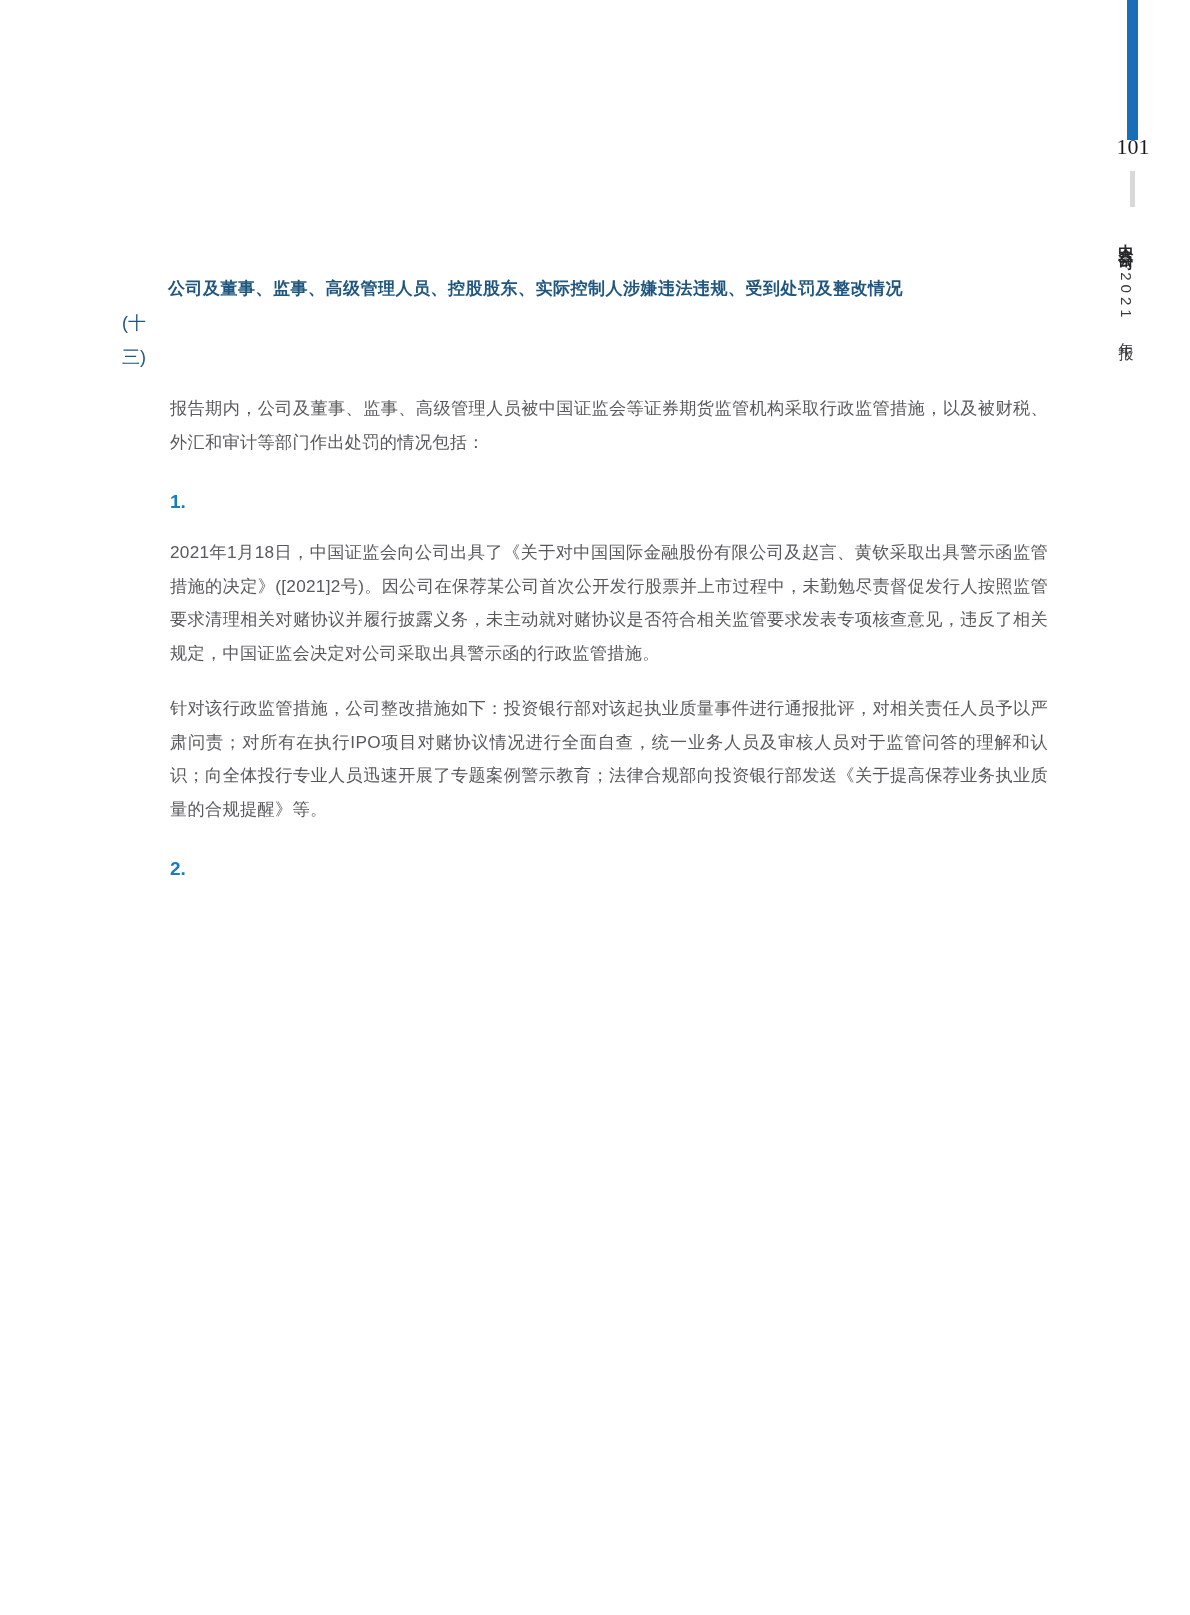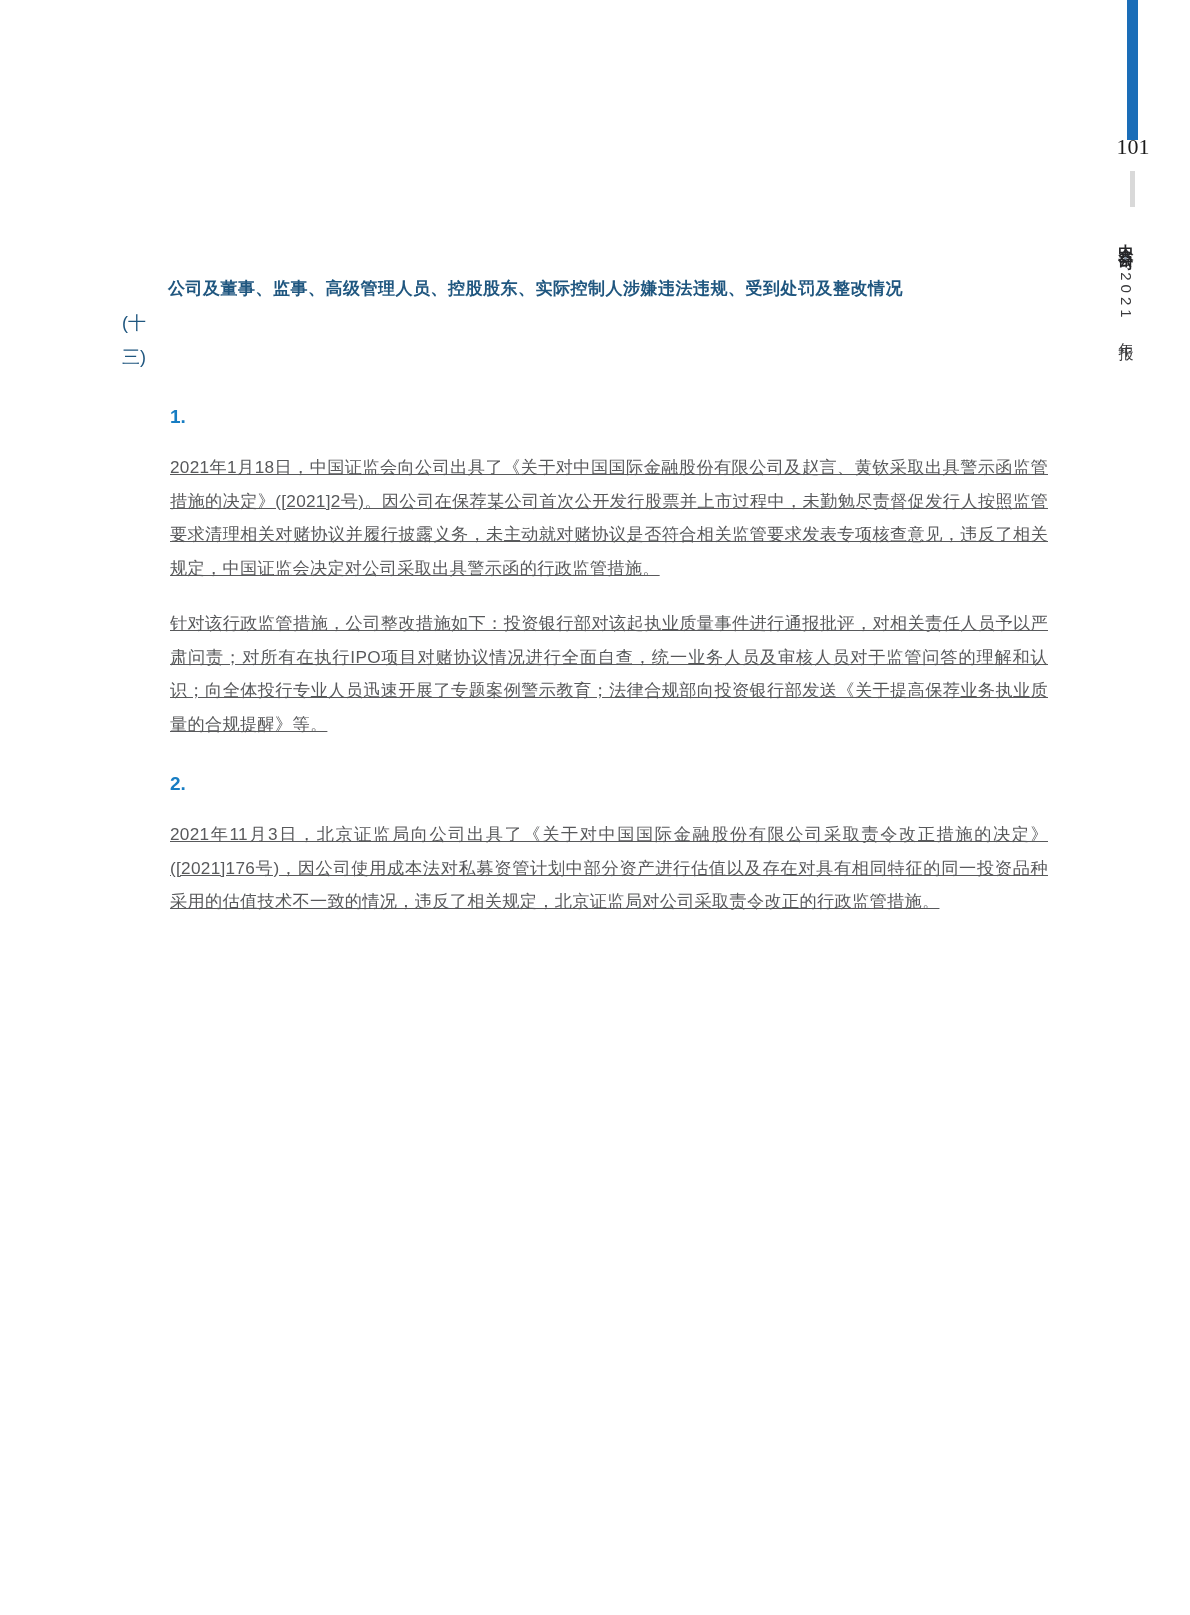--- a/index.html
+++ b/index.html
@@ -59,21 +59,21 @@
     font-weight:bold;font-size:17px;line-height:34px;
     letter-spacing:0.5px;
   }
   p.body{
     margin:0 0 22px 48px;
     font-size:17.2px;line-height:33.5px;
     color:var(--body-text);
     text-align:justify;text-justify:inter-ideograph;
     letter-spacing:0.3px;
   }
-  p.body.l2{text-decoration:underline;}
+  p.body.l2{}
   .sub-head{
     display:flex;align-items:flex-start;
     margin:30px 0 21px 48px;
     color:var(--sub-heading);
     font-weight:bold;font-size:19px;line-height:26px;
   }
   .sub-num{flex:none;width:60px;}
   .sub-title{letter-spacing:0.5px;}
 </style>
 </head>
@@ -90,26 +90,26 @@
     <span class="yr">2021 年报</span>
   </div>
 
   <div class="content">
 
     <div class="sec-head">
       <span class="sec-marker">(十三)</span>
       <span class="sec-title">公司及董事、监事、高级管理人员、控股股东、实际控制人涉嫌违法违规、受到处罚及整改情况</span>
     </div>
 
+    <p class="body l1">报告期内，公司及董事、监事、高级管理人员被中国证监会等证券期货监管机构采取行政监管措施，以及被财税、外汇和审计等部门作出处罚的情况包括：</p>
 
     <div class="sub-head">
       <span class="sub-num">1.</span>
     </div>
     <p class="body l2">2021年1月18日，中国证监会向公司出具了《关于对中国国际金融股份有限公司及赵言、黄钦采取出具警示函监管措施的决定》([2021]2号)。因公司在保荐某公司首次公开发行股票并上市过程中，未勤勉尽责督促发行人按照监管要求清理相关对赌协议并履行披露义务，未主动就对赌协议是否符合相关监管要求发表专项核查意见，违反了相关规定，中国证监会决定对公司采取出具警示函的行政监管措施。</p>
     <p class="body l2">针对该行政监管措施，公司整改措施如下：投资银行部对该起执业质量事件进行通报批评，对相关责任人员予以严肃问责；对所有在执行IPO项目对赌协议情况进行全面自查，统一业务人员及审核人员对于监管问答的理解和认识；向全体投行专业人员迅速开展了专题案例警示教育；法律合规部向投资银行部发送《关于提高保荐业务执业质量的合规提醒》等。</p>
 
     <div class="sub-head">
       <span class="sub-num">2.</span>
     </div>
-    <p class="body l2">2021年11月3日，北京证监局向公司出具了《关于对中国国际金融股份有限公司采取责令改正措施的决定》([2021]176号)，因公司使用成本法对私募资管计划中部分资产进行估值以及存在对具有相同特征的同一投资品种采用的估值技术不一致的情况，违反了相关规定，北京证监局对公司采取责令改正的行政监管措施。</p>
 
   </div>
 </div>
 
 </body></html>

